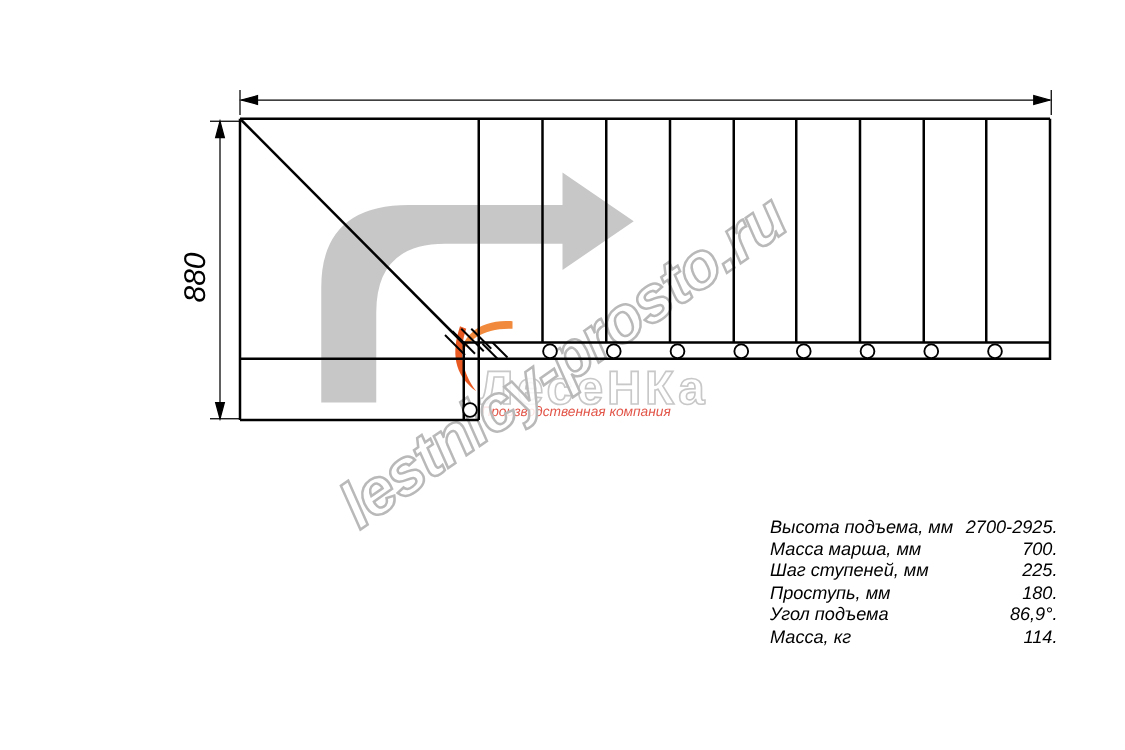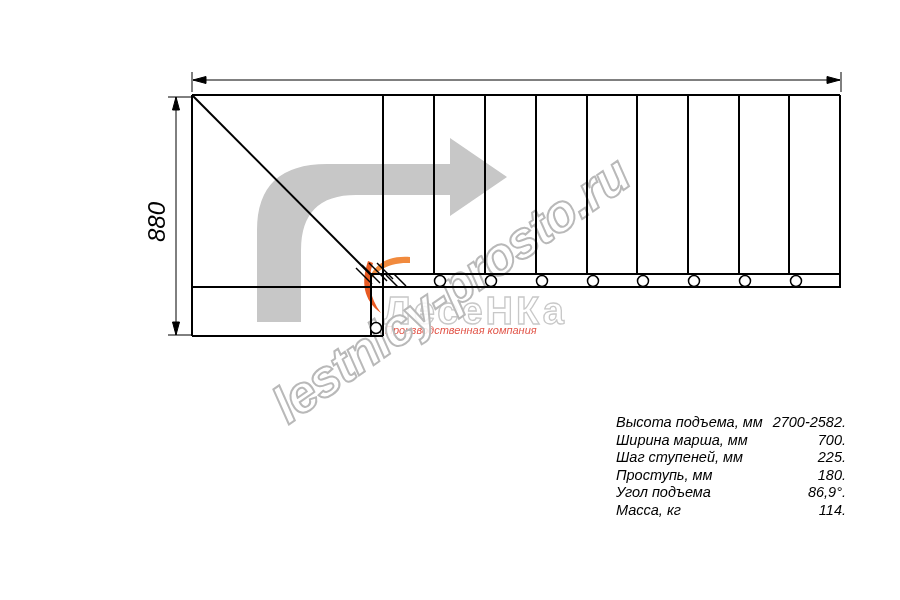--- a/index.html
+++ b/index.html
@@ -120,24 +120,24 @@
       <polygon points="176,97 172.5,110 179.5,110"></polygon>
       <polygon points="176,335 172.5,322 179.5,322"></polygon>
     </g>
   </svg>
 
   <div class="abs dim-text dim-left">880</div>
 
   <div class="abs specs">
     <div class="spec-row">
       <span class="lbl">Высота подъема, мм</span>
-      <span class="val">2700-2582.</span>
+      <span class="val">2700-2925.</span>
     </div>
     <div class="spec-row">
-      <span class="lbl">Ширина марша, мм</span>
+      <span class="lbl">Масса марша, мм</span>
       <span class="val">700.</span>
     </div>
     <div class="spec-row">
       <span class="lbl">Шаг ступеней, мм</span>
       <span class="val">225.</span>
     </div>
     <div class="spec-row">
       <span class="lbl">Проступь, мм</span>
       <span class="val">180.</span>
     </div>

